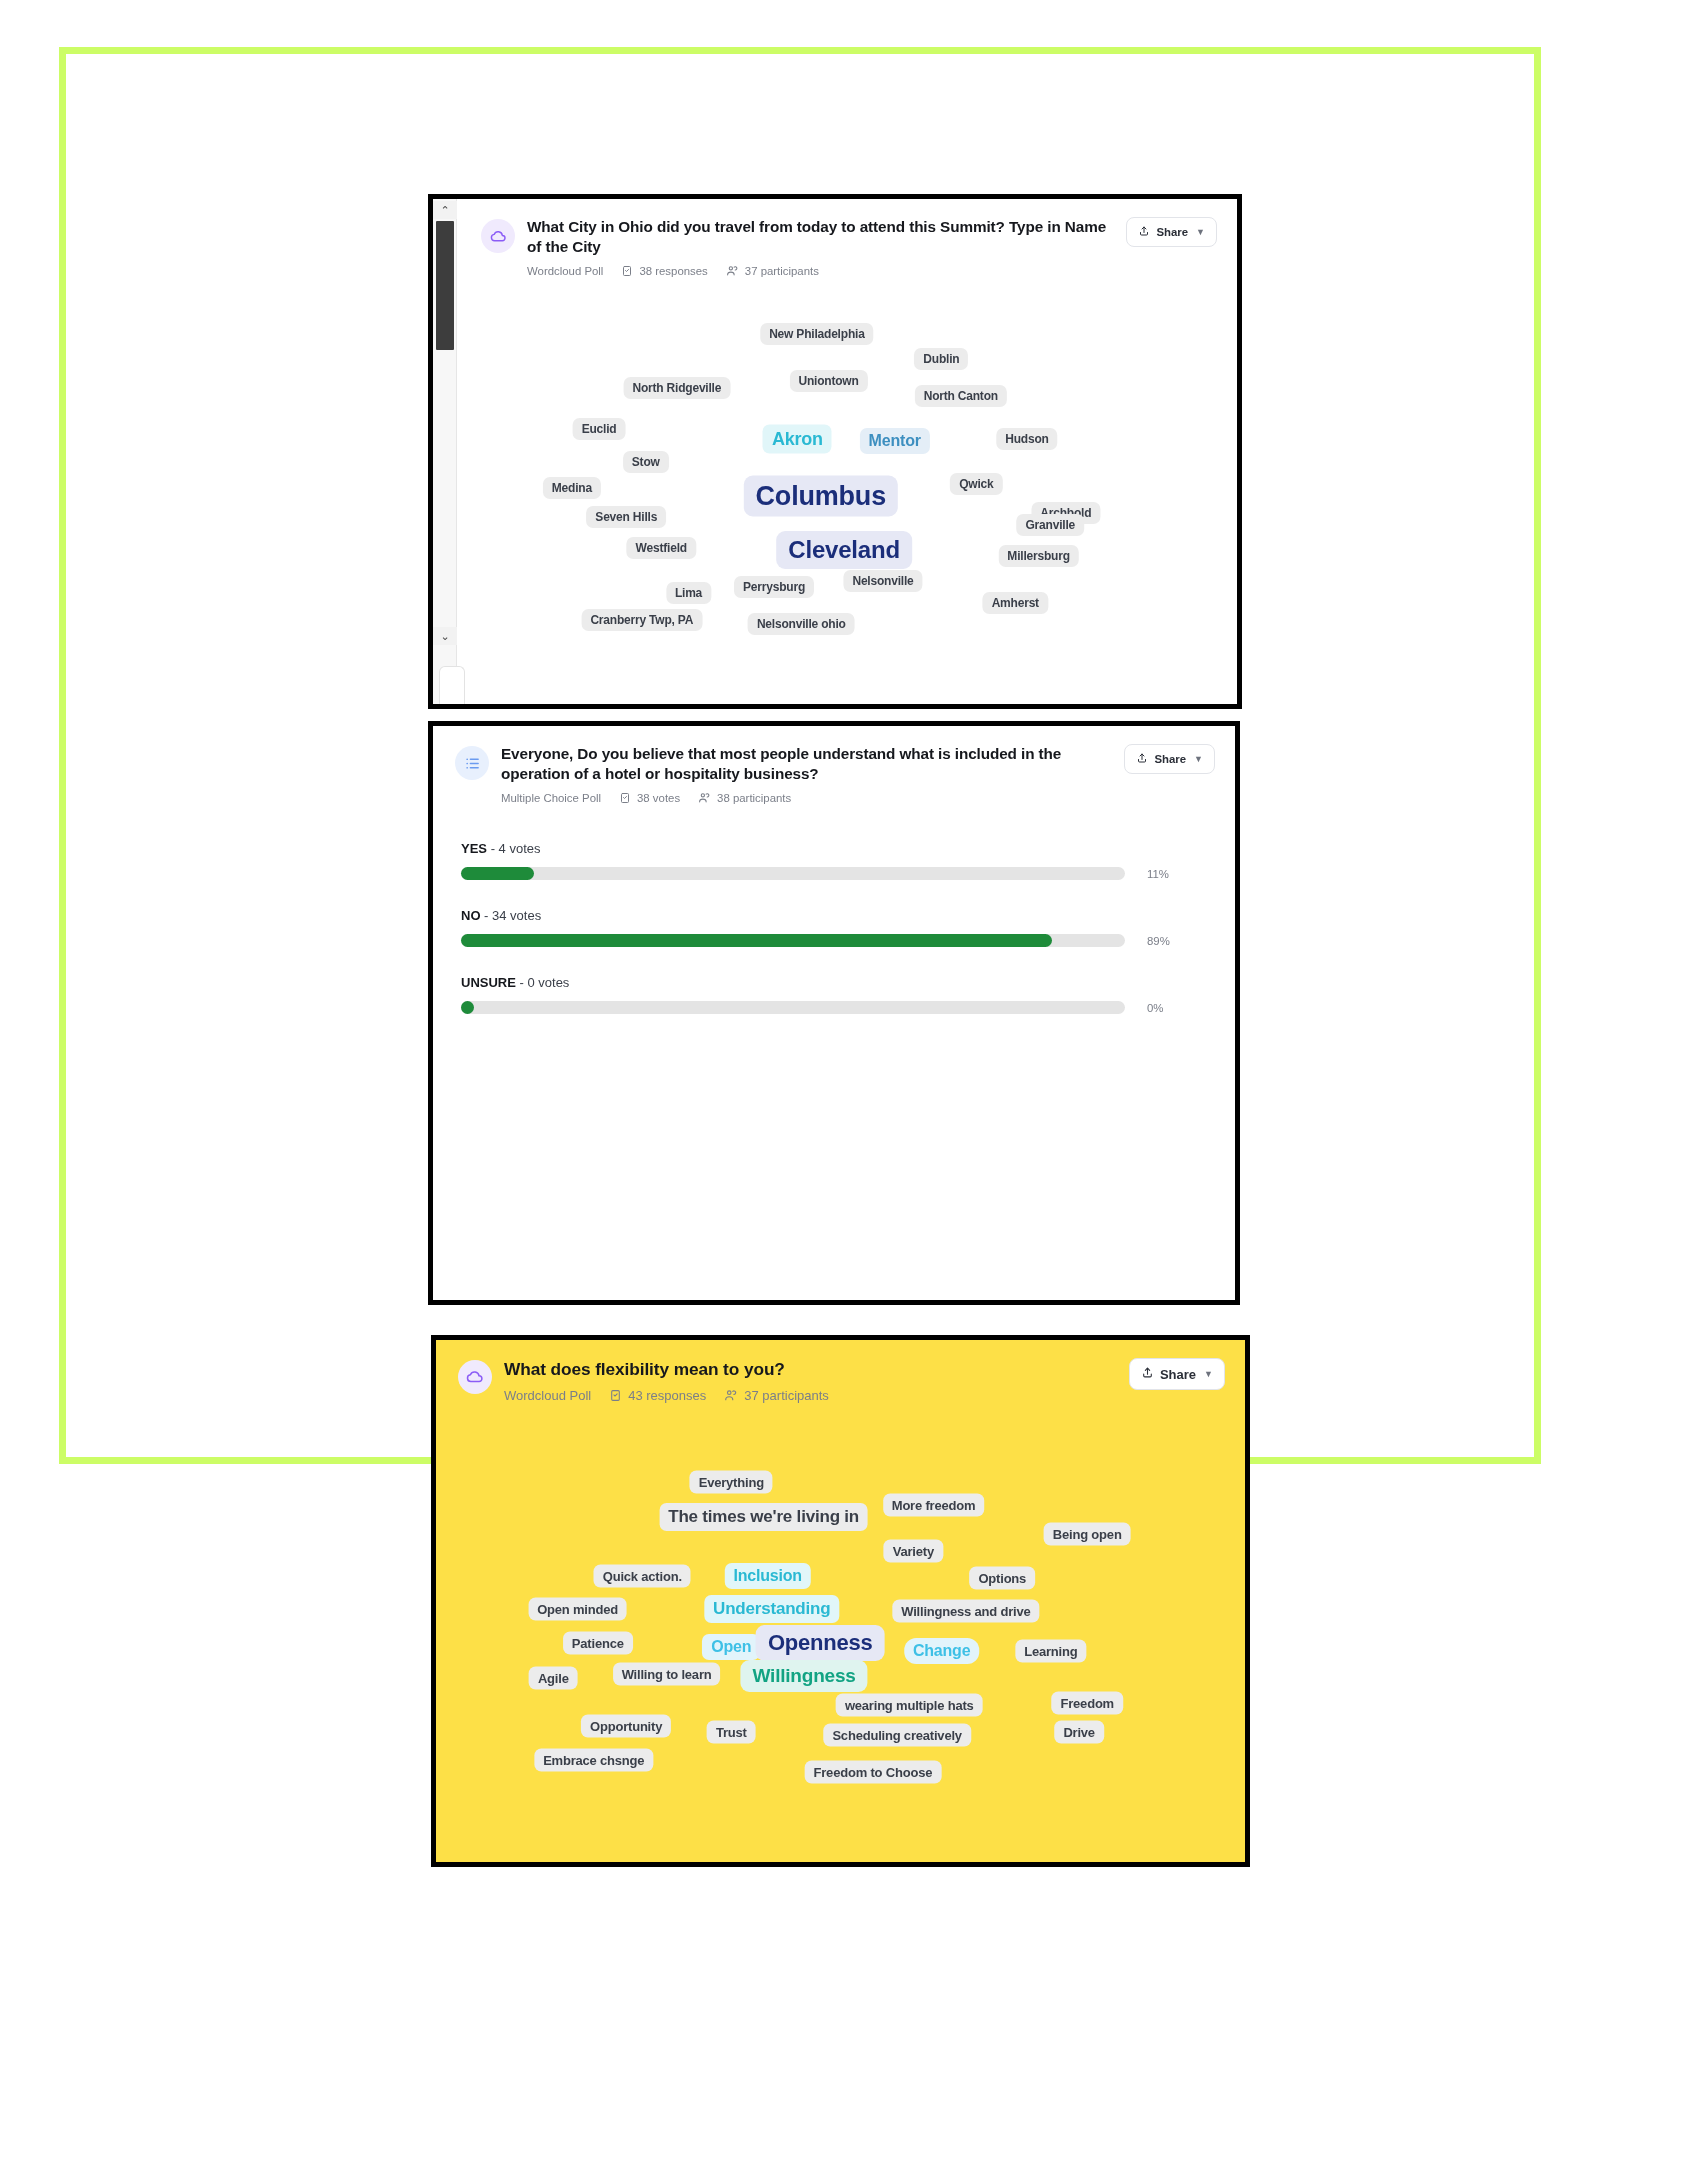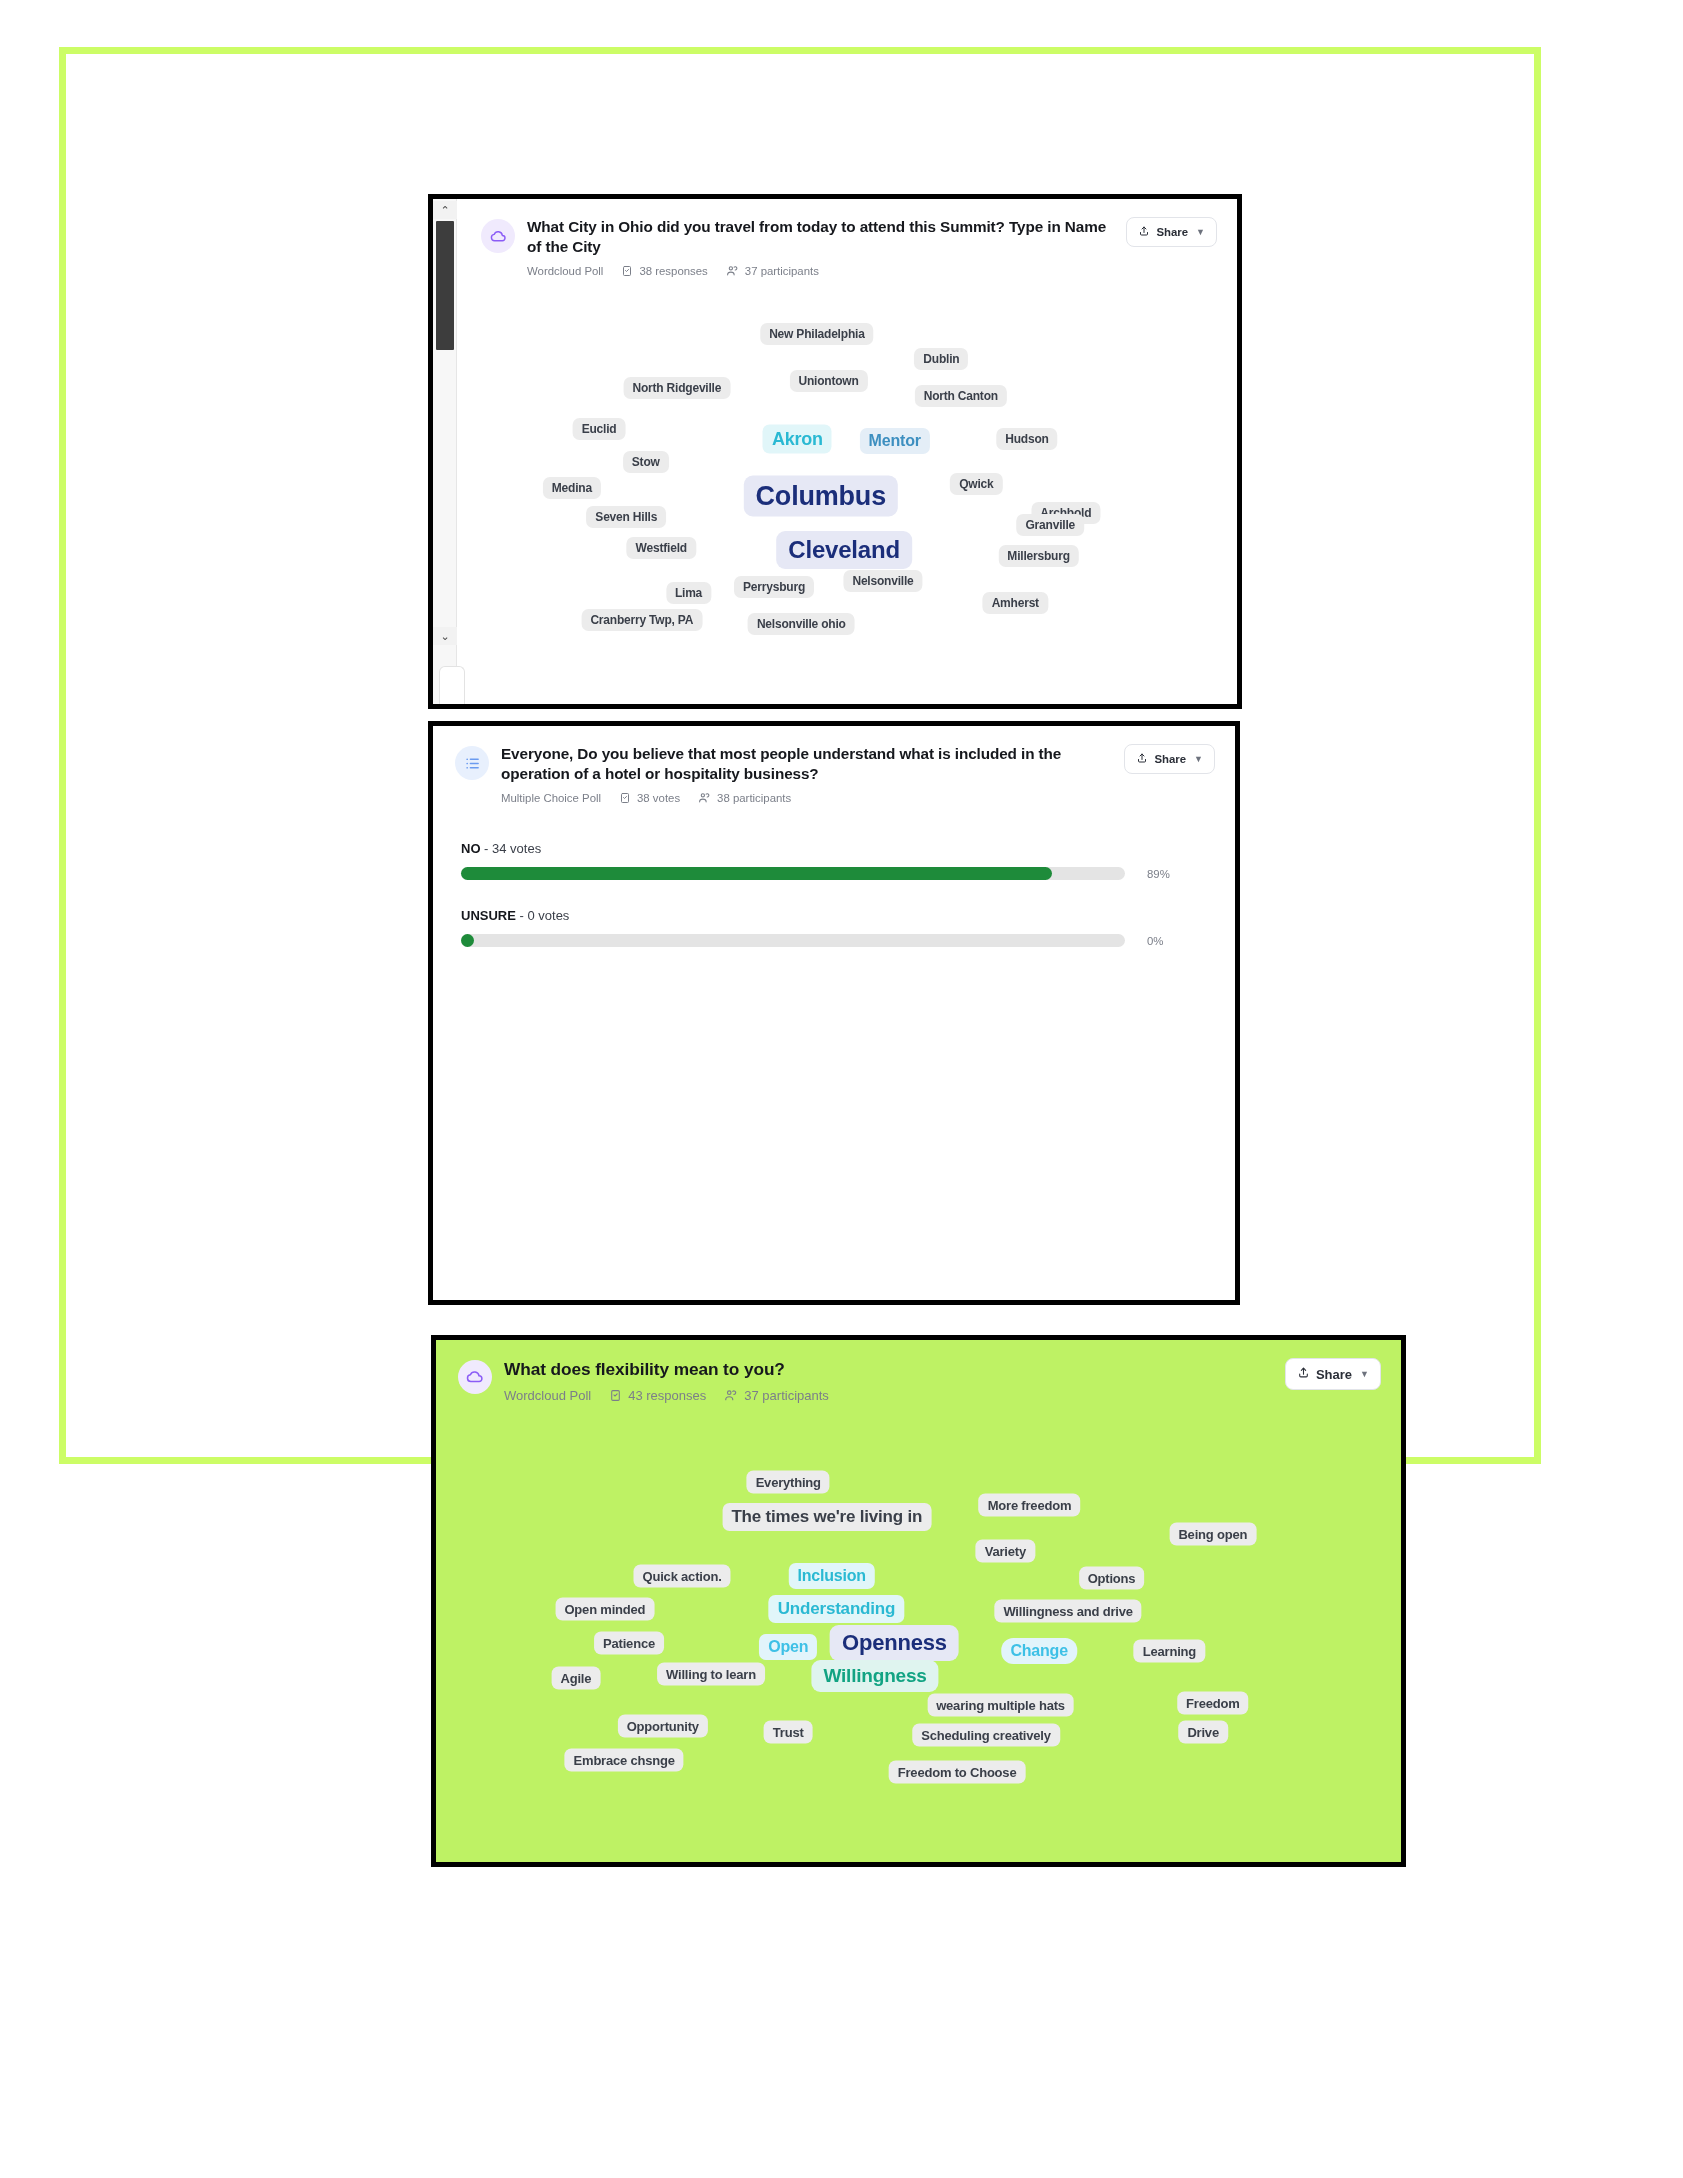--- a/index.html
+++ b/index.html
@@ -95,24 +95,24 @@
     height: 584px;
     border: 5px solid #000000;
     background: #ffffff;
   }
 
   
   .card3 {
     position: absolute;
     left: 431px;
     top: 1335px;
-    width: 975px;
+    width: 819px;
     height: 532px;
     border: 5px solid #000000;
-    background: #bef264;
+    background: #fde047;
     overflow: hidden;
   }
 
   
   .poll-head {
     position: absolute;
     left: 0; top: 0; right: 0;
     padding: 18px 20px 0 22px;
     display: flex;
     align-items: flex-start;
@@ -366,20 +366,29 @@
               <path d="M8 8l4-4 4 4"></path>
               <path d="M5 15v3a2 2 0 0 0 2 2h10a2 2 0 0 0 2-2v-3"></path>
           </svg>
         </span>
         <span>Share</span>
         <span class="caret">▼</span>
       </div>
     </div>
 
     <div class="mc-results">
+        <div class="mc-row">
+          <div class="mc-label"><b>YES</b><span> - 4 votes</span></div>
+          <div class="mc-bar-line">
+            <div class="mc-track">
+              <div class="mc-fill" style="width: 11%; background: rgb(30, 139, 58);"></div>
+            </div>
+            <div class="mc-pct">11%</div>
+          </div>
+        </div>
         <div class="mc-row">
           <div class="mc-label"><b>NO</b><span> - 34 votes</span></div>
           <div class="mc-bar-line">
             <div class="mc-track">
               <div class="mc-fill" style="width: 89%; background: rgb(30, 139, 58);"></div>
             </div>
             <div class="mc-pct">89%</div>
           </div>
         </div>
         <div class="mc-row">

